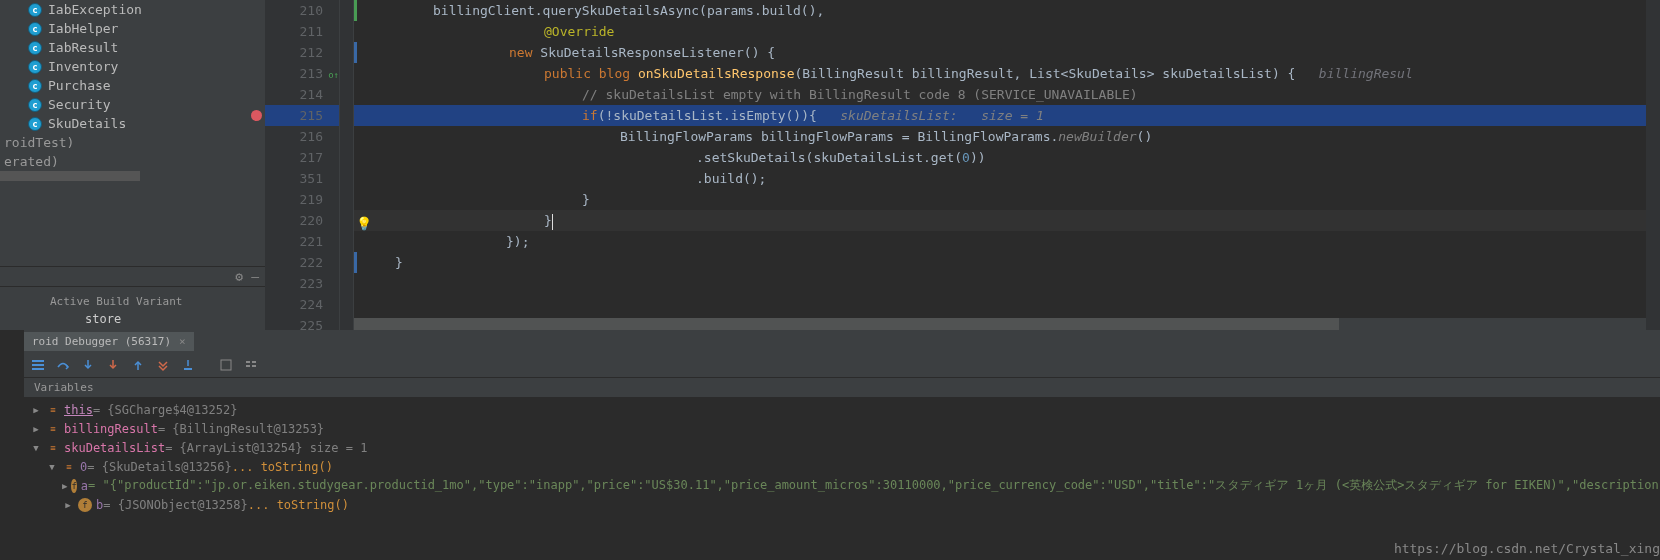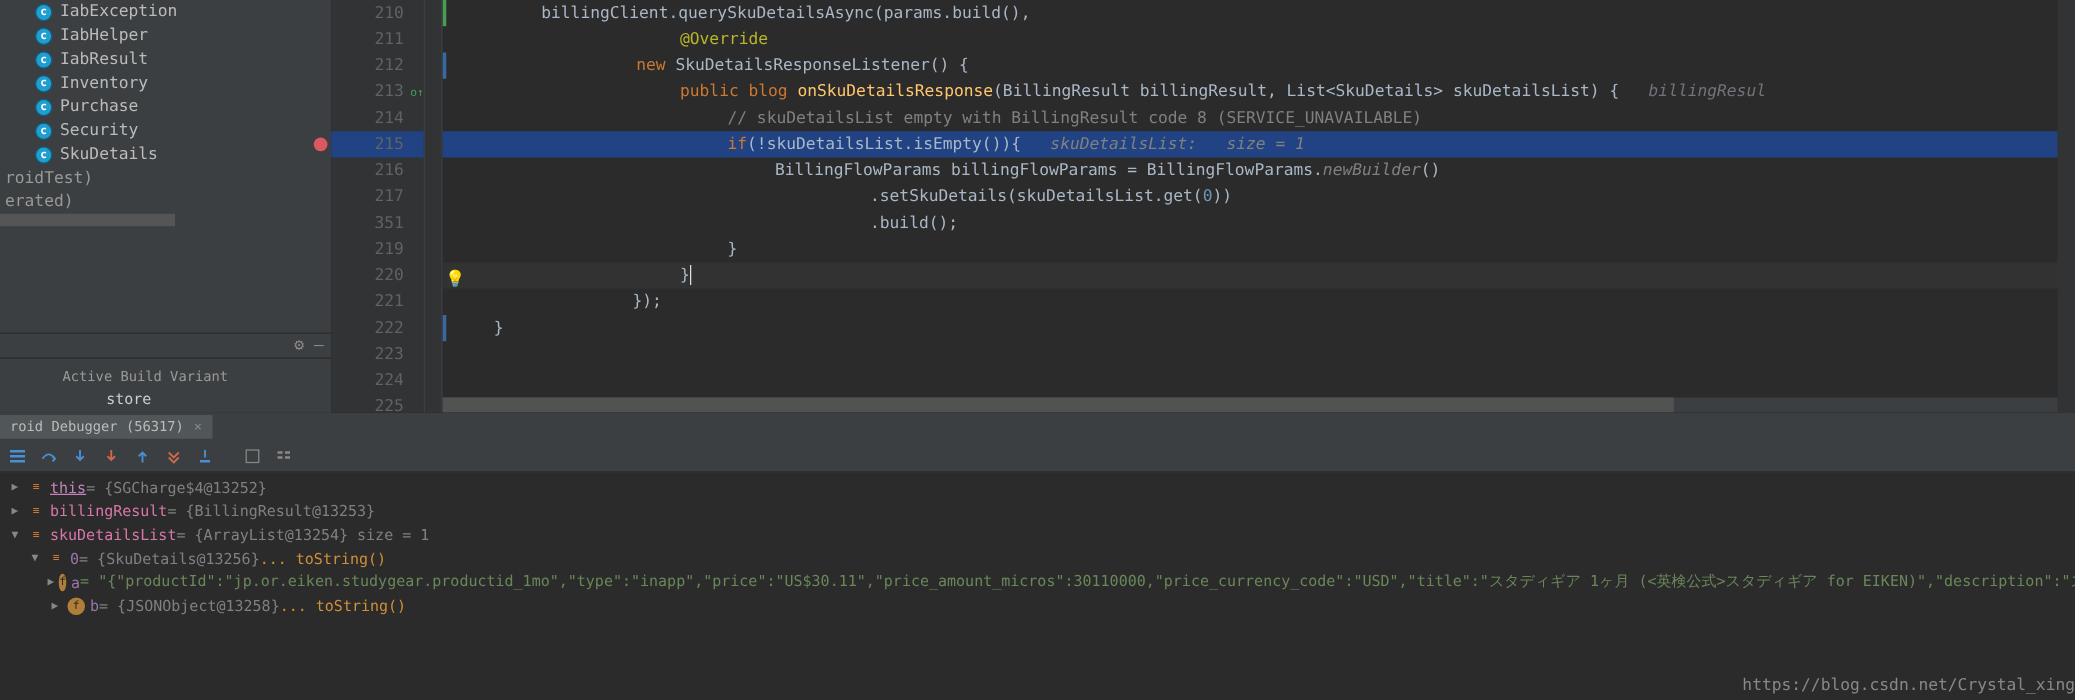--- a/index.html
+++ b/index.html
@@ -181,20 +181,21 @@
 }
 .scroll-over {
   position: absolute;
   right: 0; top: 0; width: 14px; height: 100%;
   background: #313335;
 }
 
 .debug-panel {
   height: 224px;
   background: #2b2b2b;
+  padding-left: 24px;
 }
 .debug-tabs {
   background: #3c3f41;
   height: 22px;
   display: flex;
   align-items: center;
 }
 .debug-tab {
   background: #515658;
   padding: 3px 8px;
@@ -425,20 +426,23 @@
       </div>
     <div class="tb-icon">
         <svg width="14" height="14">
           <rect x="2" y="3" width="4" height="2" fill="#888"></rect>
           <rect x="2" y="7" width="4" height="2" fill="#888"></rect>
           <rect x="8" y="3" width="4" height="2" fill="#888"></rect>
           <rect x="8" y="7" width="4" height="2" fill="#888"></rect>
         </svg>
       </div>
   </div>
+  <div class="var-header">
+      <span>Variables</span>
+    </div>
   <div class="var-tree">
     <div class="var-row">
       <span class="expand">▶</span>
       <span class="var-icon field-icon">≡</span>
       <span class="var-name purple">this</span>
       <span class="var-val"> = {SGCharge$4@13252}</span>
     </div>
     <div class="var-row">
       <span class="expand">▶</span>
       <span class="var-icon field-icon">≡</span>

